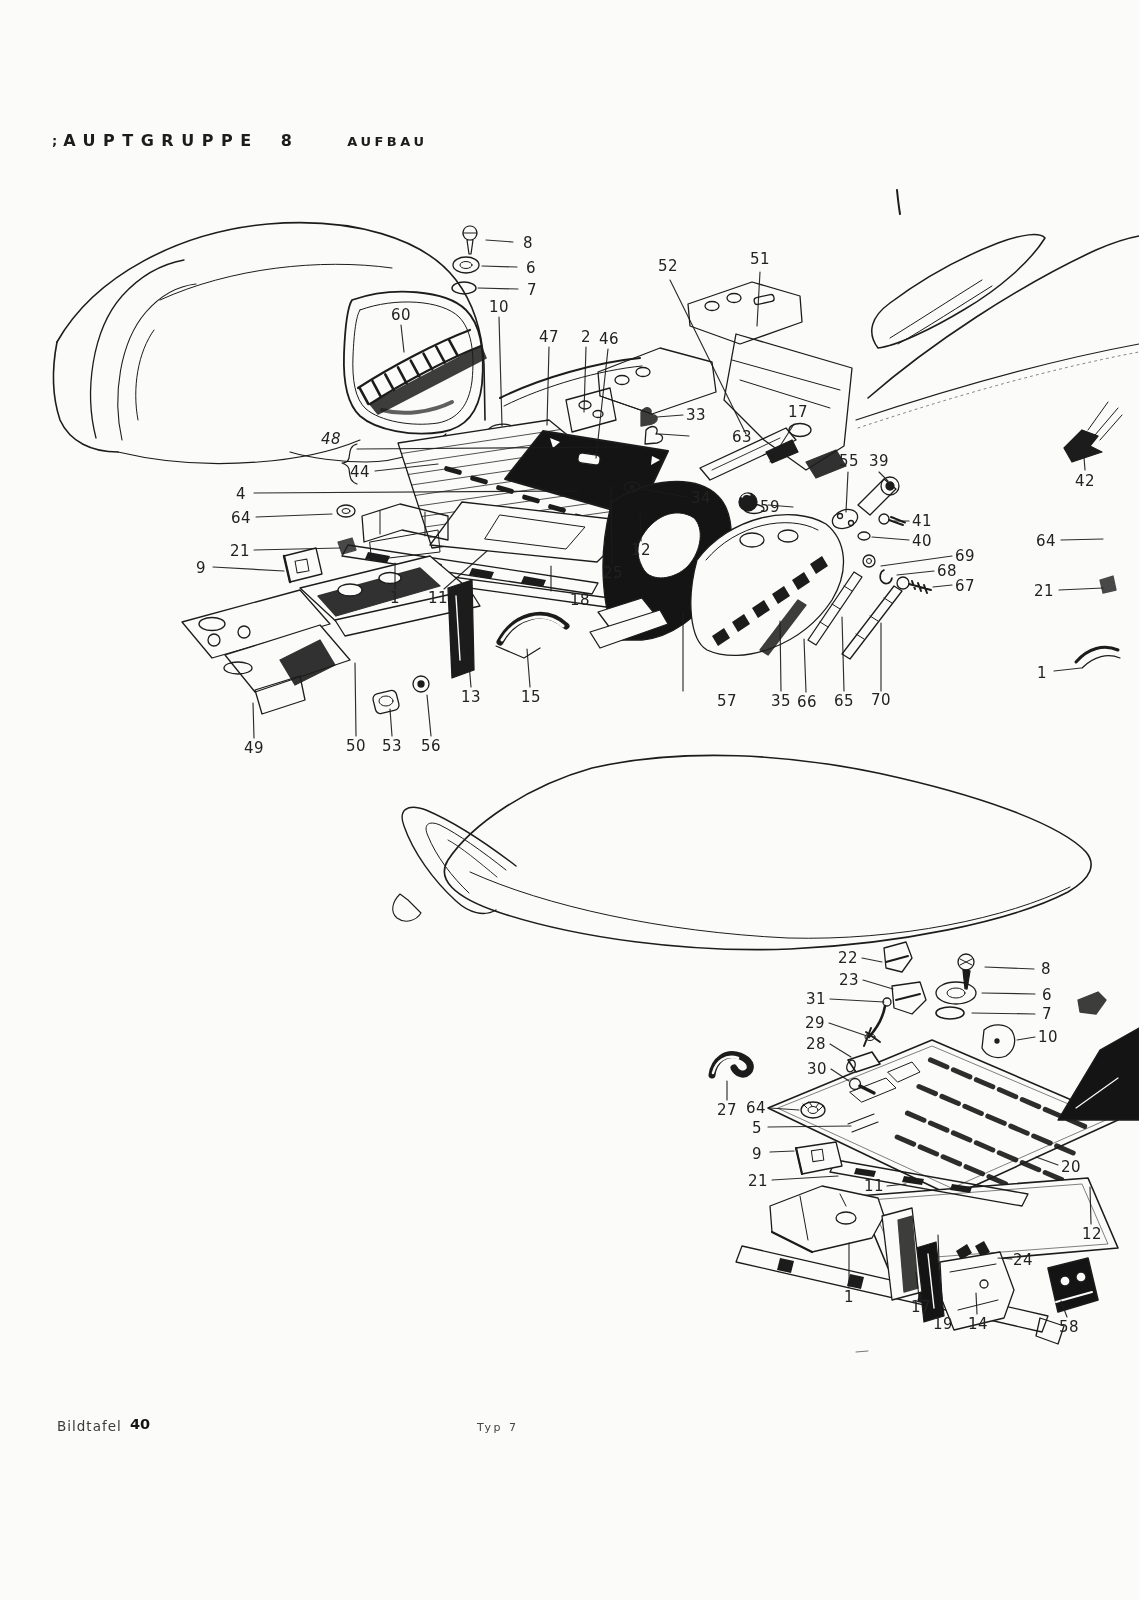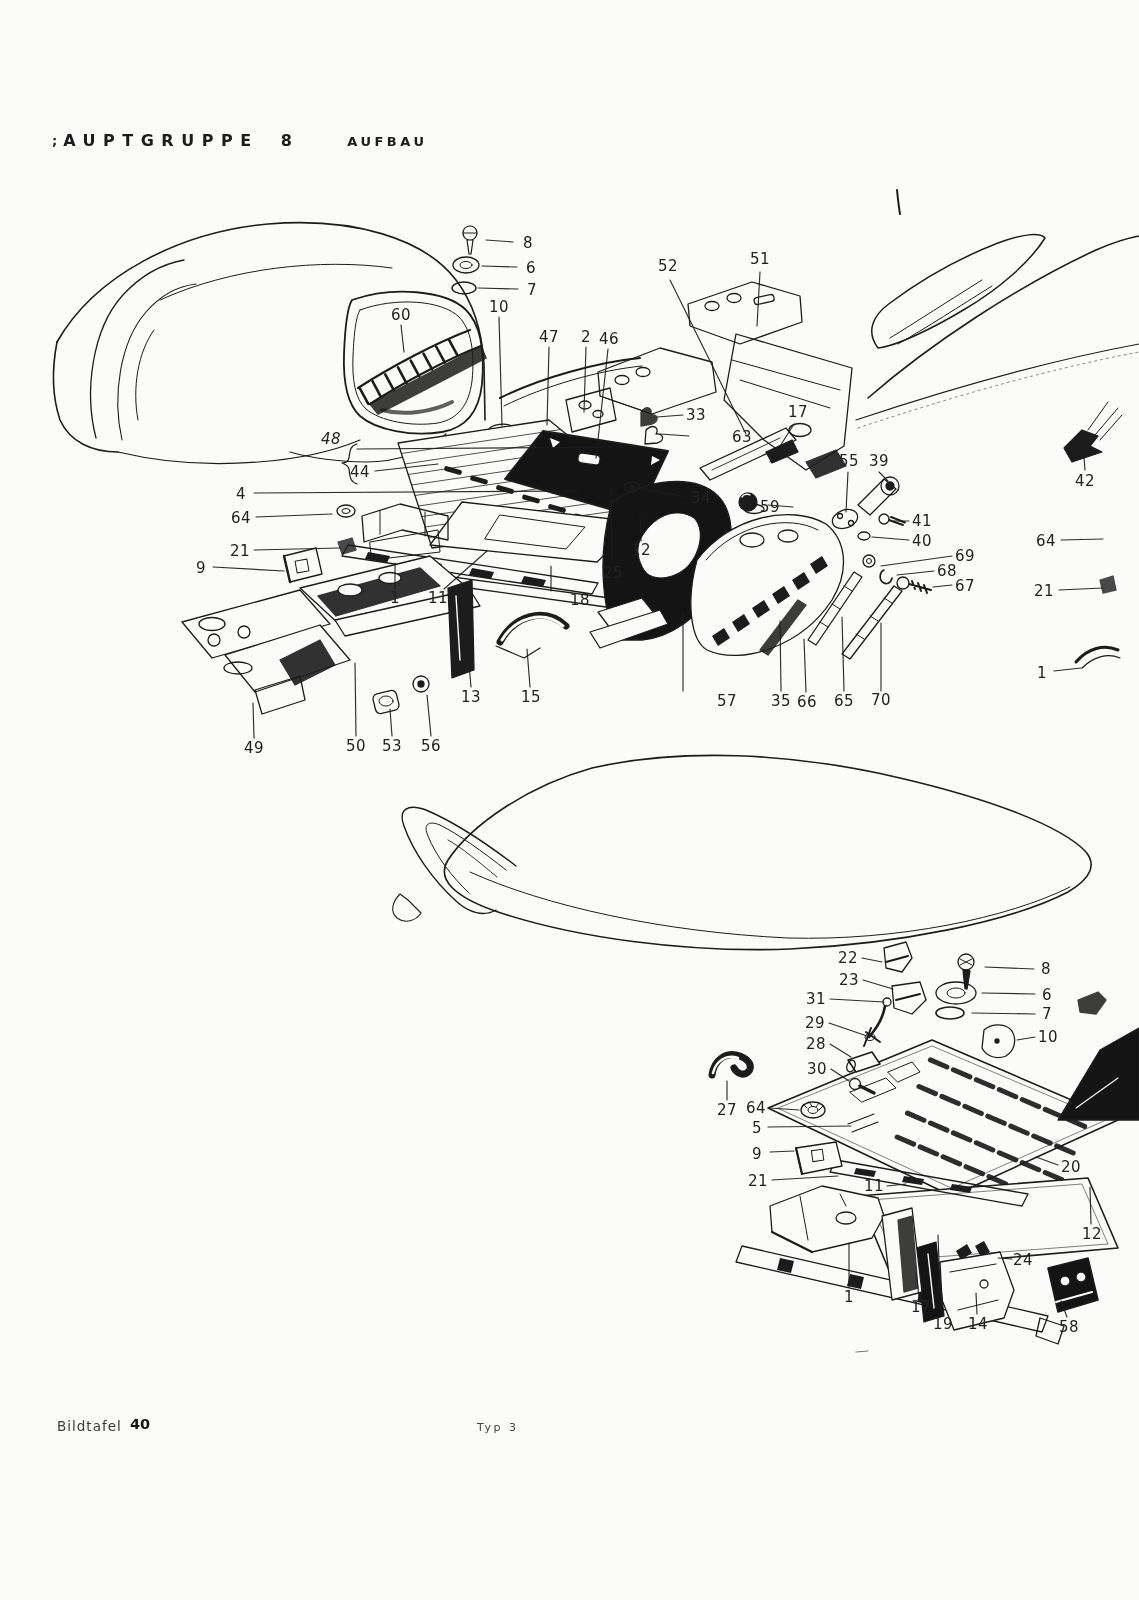--- a/index.html
+++ b/index.html
@@ -569,15 +569,15 @@
       <div class="callout" style="left: 849px; top: 1297px;">1</div>
       <div class="callout" style="left: 921px; top: 1307px;">17</div>
       <div class="callout" style="left: 943px; top: 1324px;">19</div>
       <div class="callout" style="left: 978px; top: 1324px;">14</div>
       <div class="callout" style="left: 1069px; top: 1327px;">58</div>
     </div>
 
   <div class="ftr">
     <span class="bt">Bildtafel</span>
     <span class="bn">40</span>
-    <span class="typ">Typ 3</span>
+    <span class="typ">Typ 7</span>
   </div>
 </div>
 
 </body></html>

